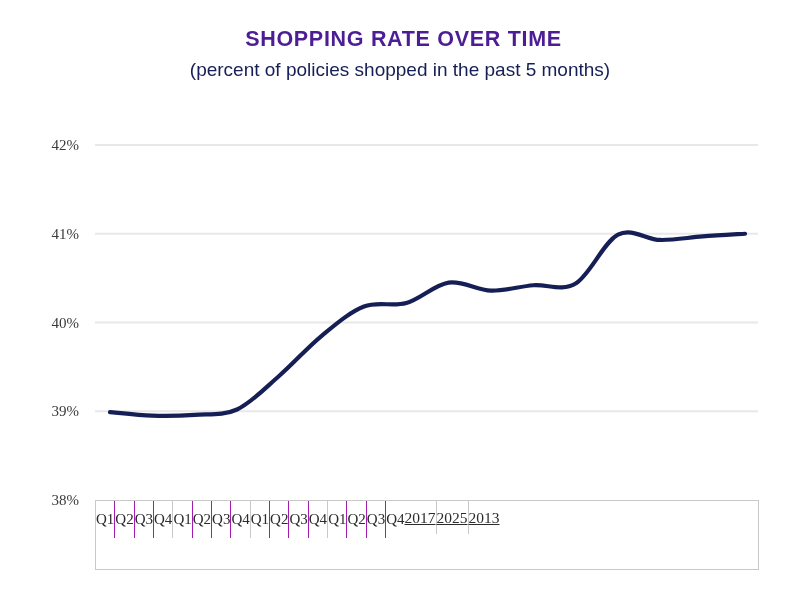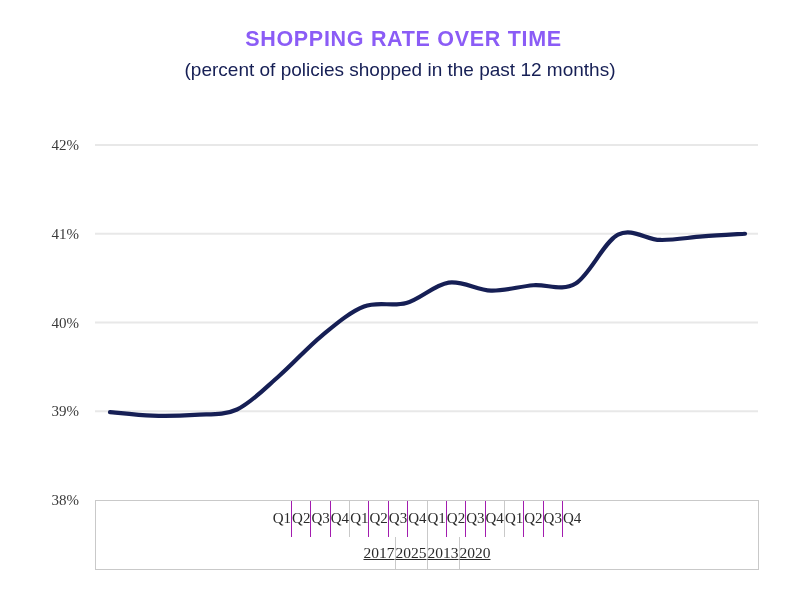--- a/index.html
+++ b/index.html
@@ -24,21 +24,21 @@
     position: absolute;
     top: 26px;
     left: 0;
     width: 800px;
     text-align: center;
   }
   .chart-title {
     font-size: 21.5px;
     font-weight: bold;
     letter-spacing: 0.7px;
-    color: #8b5cf6;
+    color: #4c1d95;
     line-height: 1.25;
     margin: 0;
     padding-left: 7px;
   }
   .chart-subtitle {
     font-size: 19px;
     font-weight: normal;
     color: #161f55;
     line-height: 1.3;
     margin: 5px 0 0 0;
@@ -72,22 +72,20 @@
   
   .axis-table {
     position: absolute;
     left: 95px;
     top: 500px;
     width: 664px;
     height: 70px;
     border: 1px solid #c9c9c9;
     box-sizing: border-box;
     display: flex;
-    flex-direction: column;
-    align-items: center;
   }
   .quarter-row {
     display: flex;
     height: 37px;
     box-sizing: border-box;
   }
   .year-row {
     display: flex;
     height: 33px;
     box-sizing: border-box;
@@ -129,21 +127,21 @@
   }
   svg { display: block; }
 </style>
 </head>
 <body>
 
 <div id="chart-root">
 
   <div class="title-block">
     <div class="chart-title">SHOPPING RATE OVER TIME</div>
-    <div class="chart-subtitle">(percent of policies shopped in the past 12 months)</div>
+    <div class="chart-subtitle">(percent of policies shopped in the past 5 months)</div>
   </div>
 
   <div class="plot-area">
     <svg id="plot-svg" width="800" height="616">
       <g id="gridlines">
           <line x1="95" x2="758" y1="500" y2="500" stroke="#e8e8e8" stroke-width="0"></line>
           <line x1="95" x2="758" y1="411.25" y2="411.25" stroke="#e8e8e8" stroke-width="2"></line>
           <line x1="95" x2="758" y1="322.5" y2="322.5" stroke="#e8e8e8" stroke-width="2"></line>
           <line x1="95" x2="758" y1="233.75" y2="233.75" stroke="#e8e8e8" stroke-width="2"></line>
           <line x1="95" x2="758" y1="145" y2="145" stroke="#e8e8e8" stroke-width="2"></line>
@@ -193,17 +191,16 @@
           <div class="quarter-cell">Q1</div>
           <div class="quarter-cell">Q2</div>
           <div class="quarter-cell">Q3</div>
           <div class="quarter-cell">Q4</div>
         </div>
       </div>
     <div class="year-row" id="year-row">
         <div class="year-cell">2017</div>
         <div class="year-cell">2025</div>
         <div class="year-cell">2013</div>
-        <div class="year-cell">2020</div>
       </div>
   </div>
 
 </div>
 
 </body></html>

